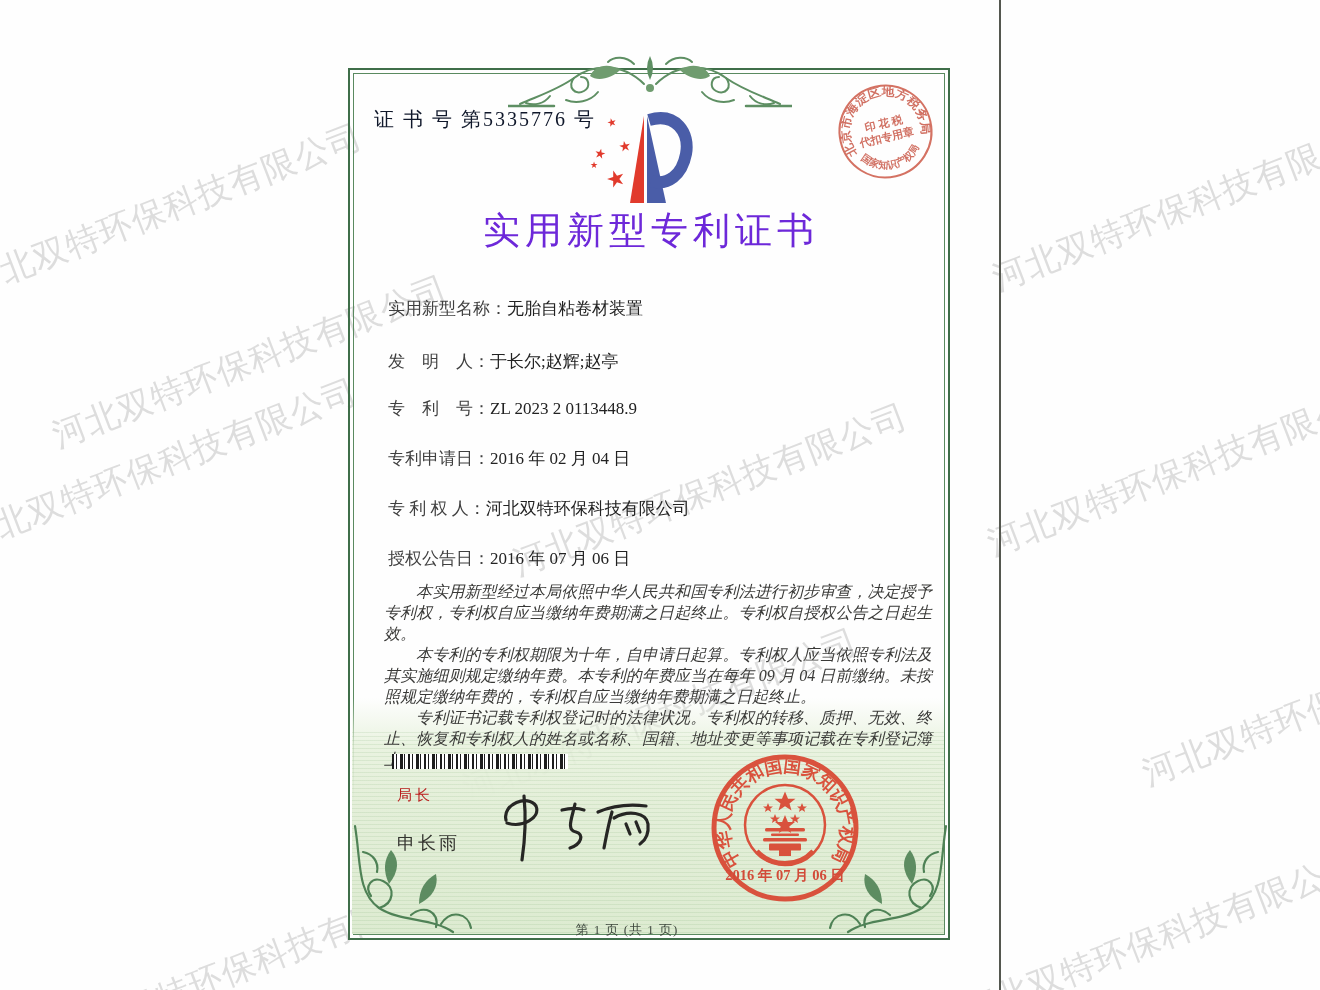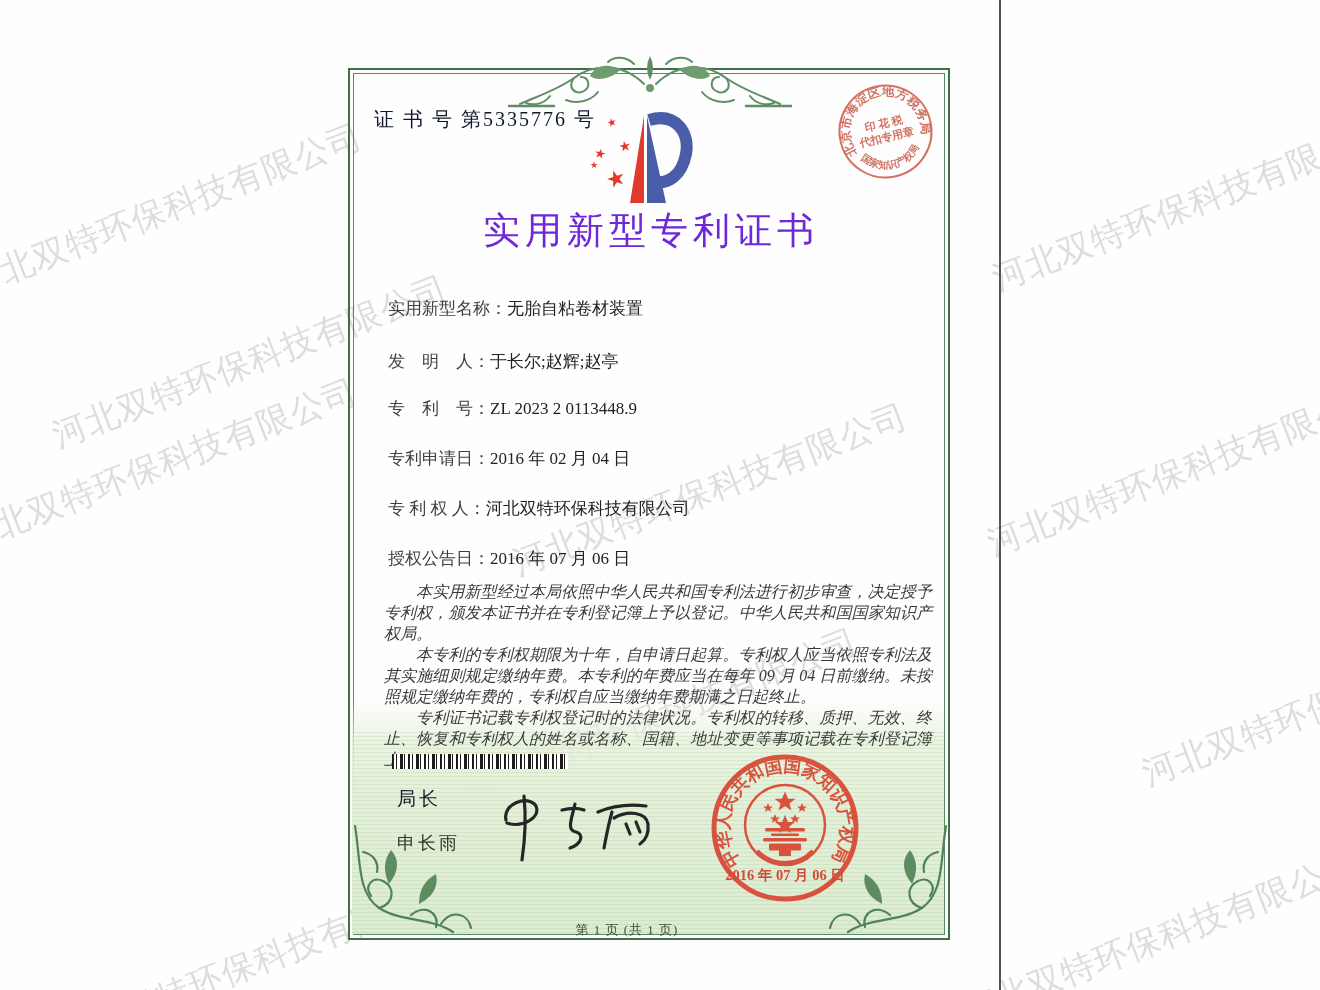--- a/index.html
+++ b/index.html
@@ -34,21 +34,21 @@
   .title{position:absolute;left:466px;top:206px;width:370px;text-align:center;
          font-size:37px;letter-spacing:5px;color:#6d28d9;font-weight:500;}
   .field-row{position:absolute;left:388px;width:540px;font-size:17px;color:#2e2e2e;}
   .f-label{color:#404040;margin-top:6px;}
   .f-value{color:#222;}
   .body-text{position:absolute;left:384px;top:581px;width:548px;font-size:16px;line-height:21px;
              color:#3a3a38;text-align:justify;font-style:italic;}
   .body-text p{margin:0;text-indent:2em;}
   .barcode{position:absolute;left:392px;top:754px;width:176px;height:15px;
     background:repeating-linear-gradient(90deg,#1c1c1c 0 2px,#fff 2px 4px,#1c1c1c 4px 5px,#fff 5px 8px,#1c1c1c 8px 11px,#fff 11px 12px,#1c1c1c 12px 13px,#fff 13px 16px);}
-  .director-title{position:absolute;left:397px;top:786px;font-size:19px;letter-spacing:3px;color:#0f172a;
+  .director-title{position:absolute;left:397px;top:786px;font-size:15px;letter-spacing:3px;color:#b91c1c;
                   font-family:"Liberation Sans","DejaVu Sans",sans-serif;}
   .director-name{position:absolute;left:397px;top:831px;font-size:18px;letter-spacing:3px;color:#33332f;
                  font-family:"Liberation Sans","DejaVu Sans",sans-serif;}
   .footer-page{position:absolute;left:527px;top:905px;width:200px;text-align:center;
                font-size:13px;letter-spacing:1px;color:#3f4a3f;margin-top:16px;}
   
   .logo-svg{position:absolute;left:586px;top:111px;}
   .crest-svg{position:absolute;left:508px;top:50px;}
   .corner-bl{position:absolute;left:349px;top:822px;}
   .corner-br{position:absolute;left:816px;top:822px;transform:scaleX(-1);}
@@ -145,21 +145,21 @@
     <span class="f-label">专利申请日：</span><span class="f-value">2016 年 02 月 04 日</span>
   </div>
   <div class="field-row" style="top:497px">
     <span class="f-label">专 利 权 人：</span><span class="f-value">河北双特环保科技有限公司</span>
   </div>
   <div class="field-row" style="top:547px">
     <span class="f-label">授权公告日：</span><span class="f-value">2016 年 07 月 06 日</span>
   </div>
 
   <div class="body-text">
-    <p>本实用新型经过本局依照中华人民共和国专利法进行初步审查，决定授予专利权，颁发本证书并在专利登记簿上予以登记。中华人民共和国国家知识产权局。</p>
+    <p>本实用新型经过本局依照中华人民共和国专利法进行初步审查，决定授予专利权，专利权自应当缴纳年费期满之日起终止。专利权自授权公告之日起生效。</p>
     <p>本专利的专利权期限为十年，自申请日起算。专利权人应当依照专利法及其实施细则规定缴纳年费。本专利的年费应当在每年 09 月 04 日前缴纳。未按照规定缴纳年费的，专利权自应当缴纳年费期满之日起终止。</p>
     <p>专利证书记载专利权登记时的法律状况。专利权的转移、质押、无效、终止、恢复和专利权人的姓名或名称、国籍、地址变更等事项记载在专利登记簿上。</p>
   </div>
 
   <div class="barcode"></div>
 
   <div class="director-title">局长</div>
   <div class="director-name">申长雨</div>
 
   <svg class="signature-svg" width="200" height="100" viewBox="0 0 200 100">

